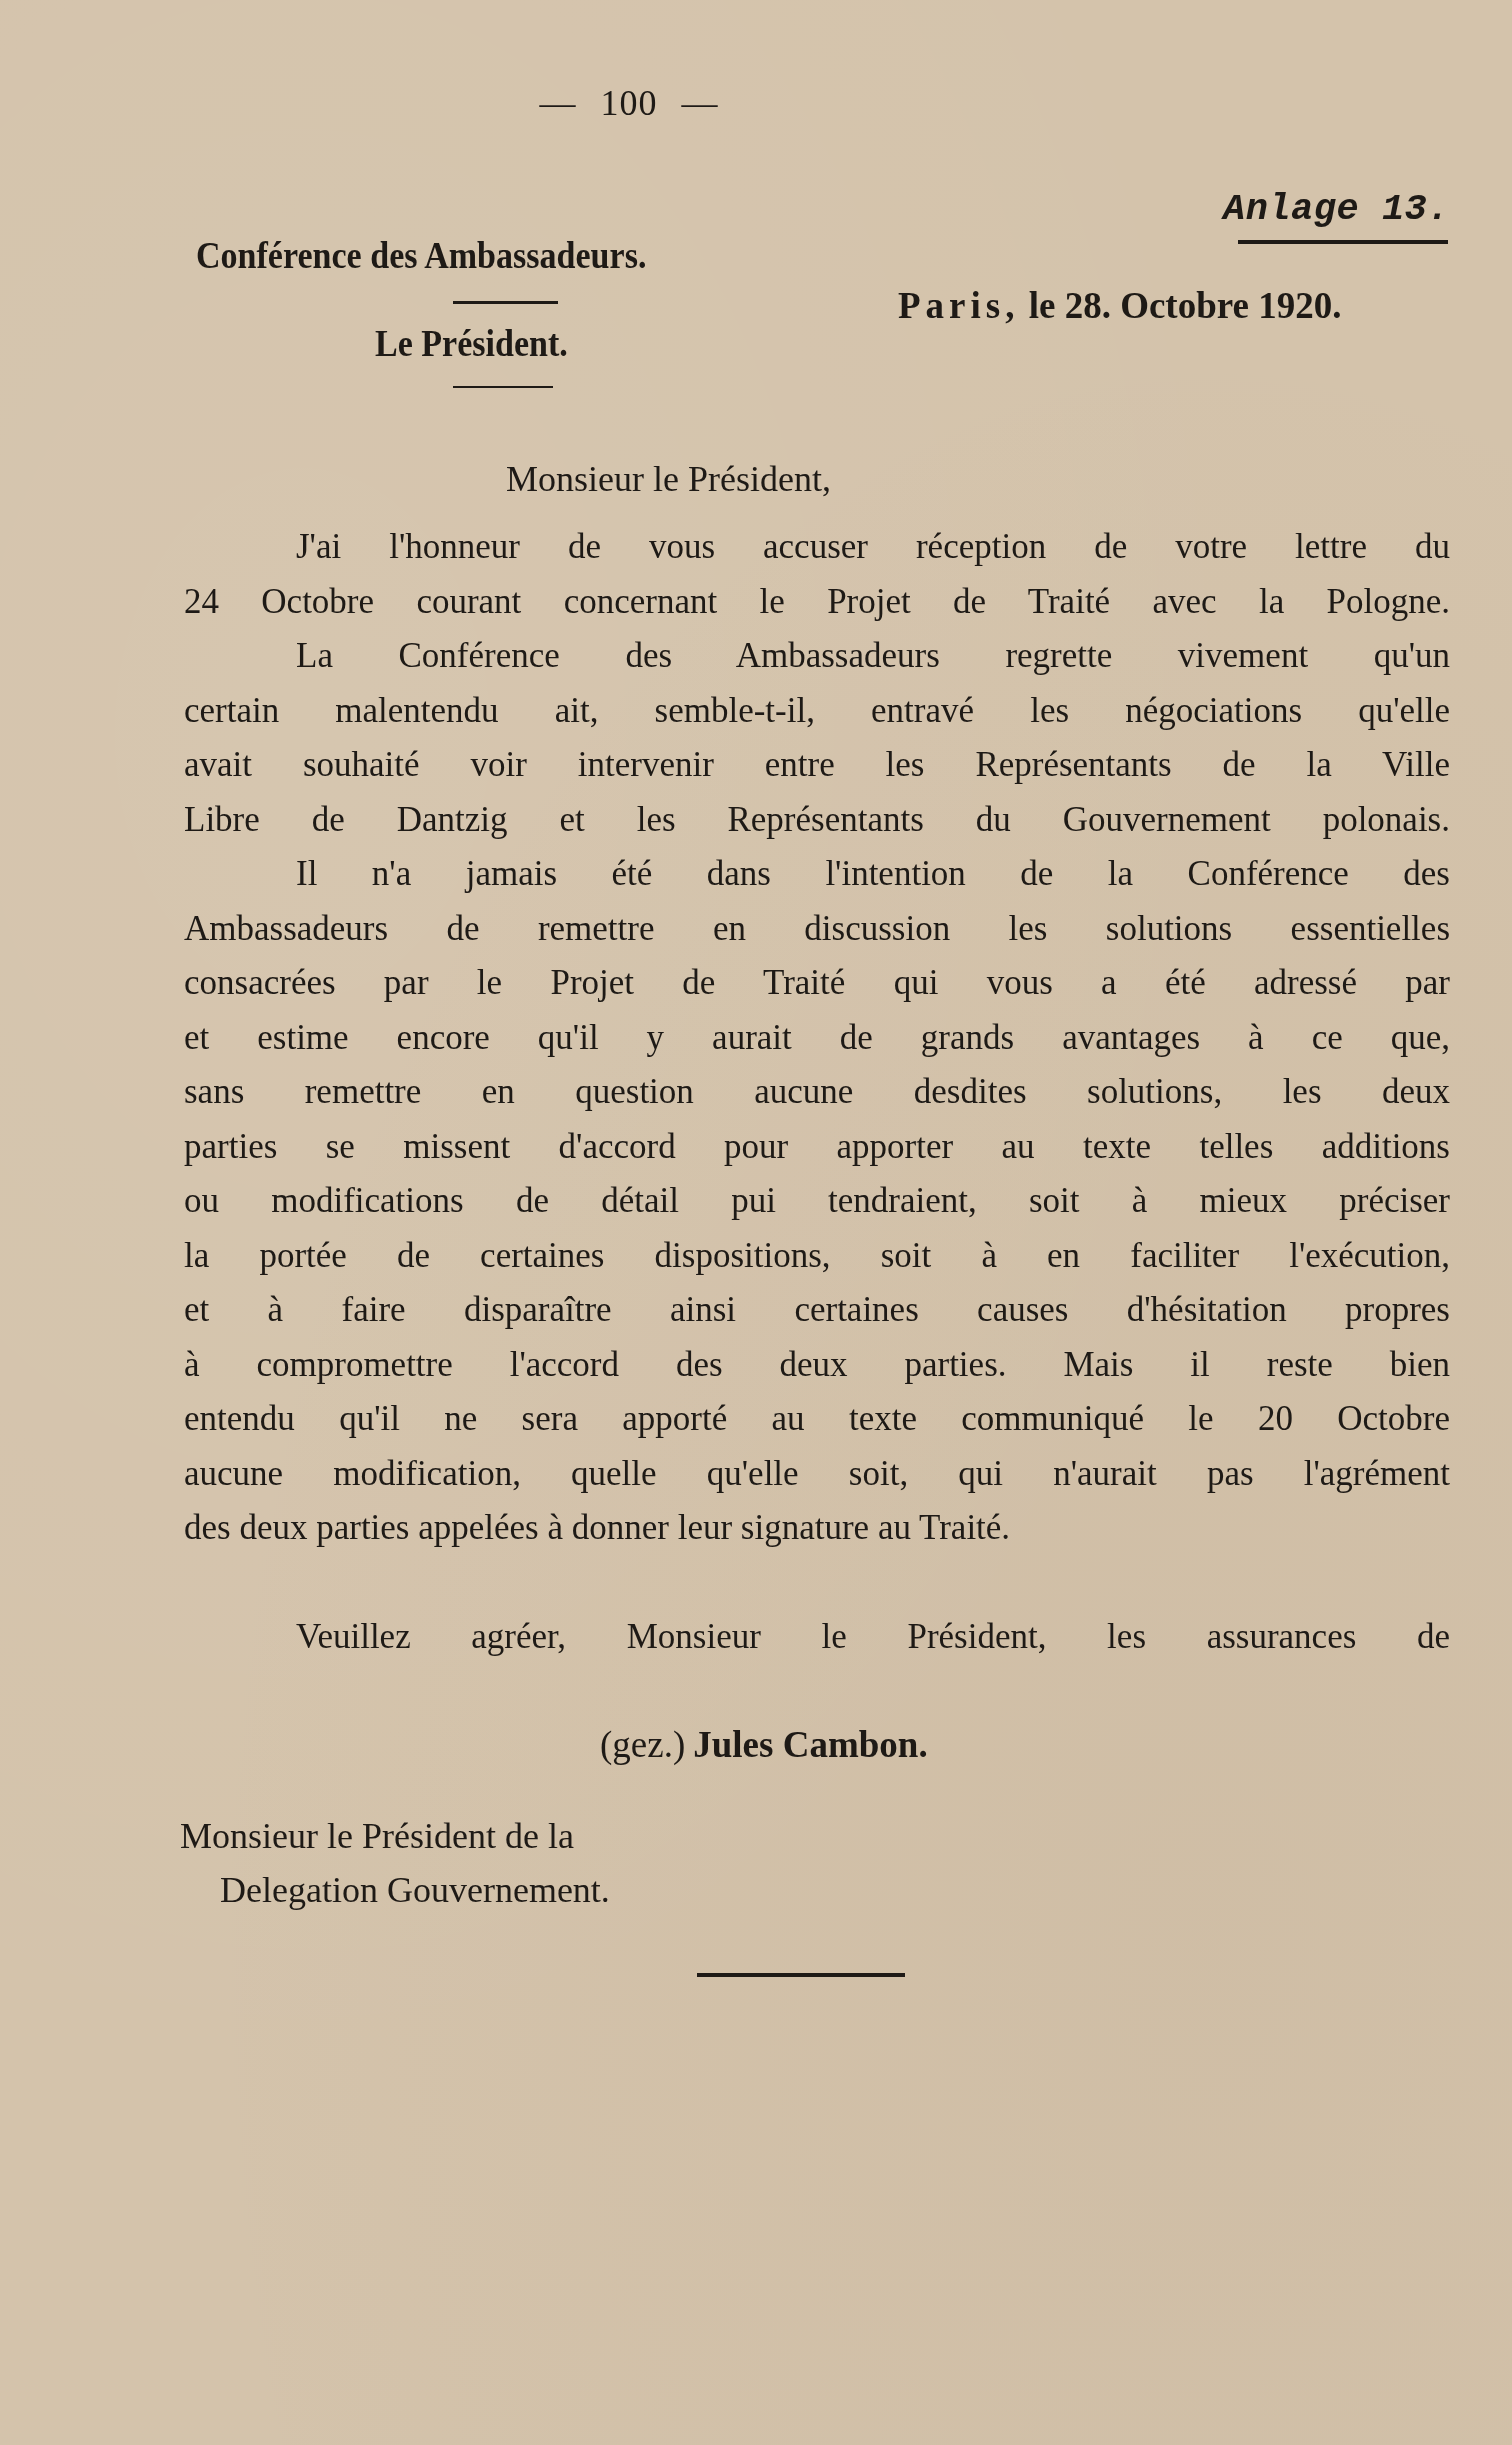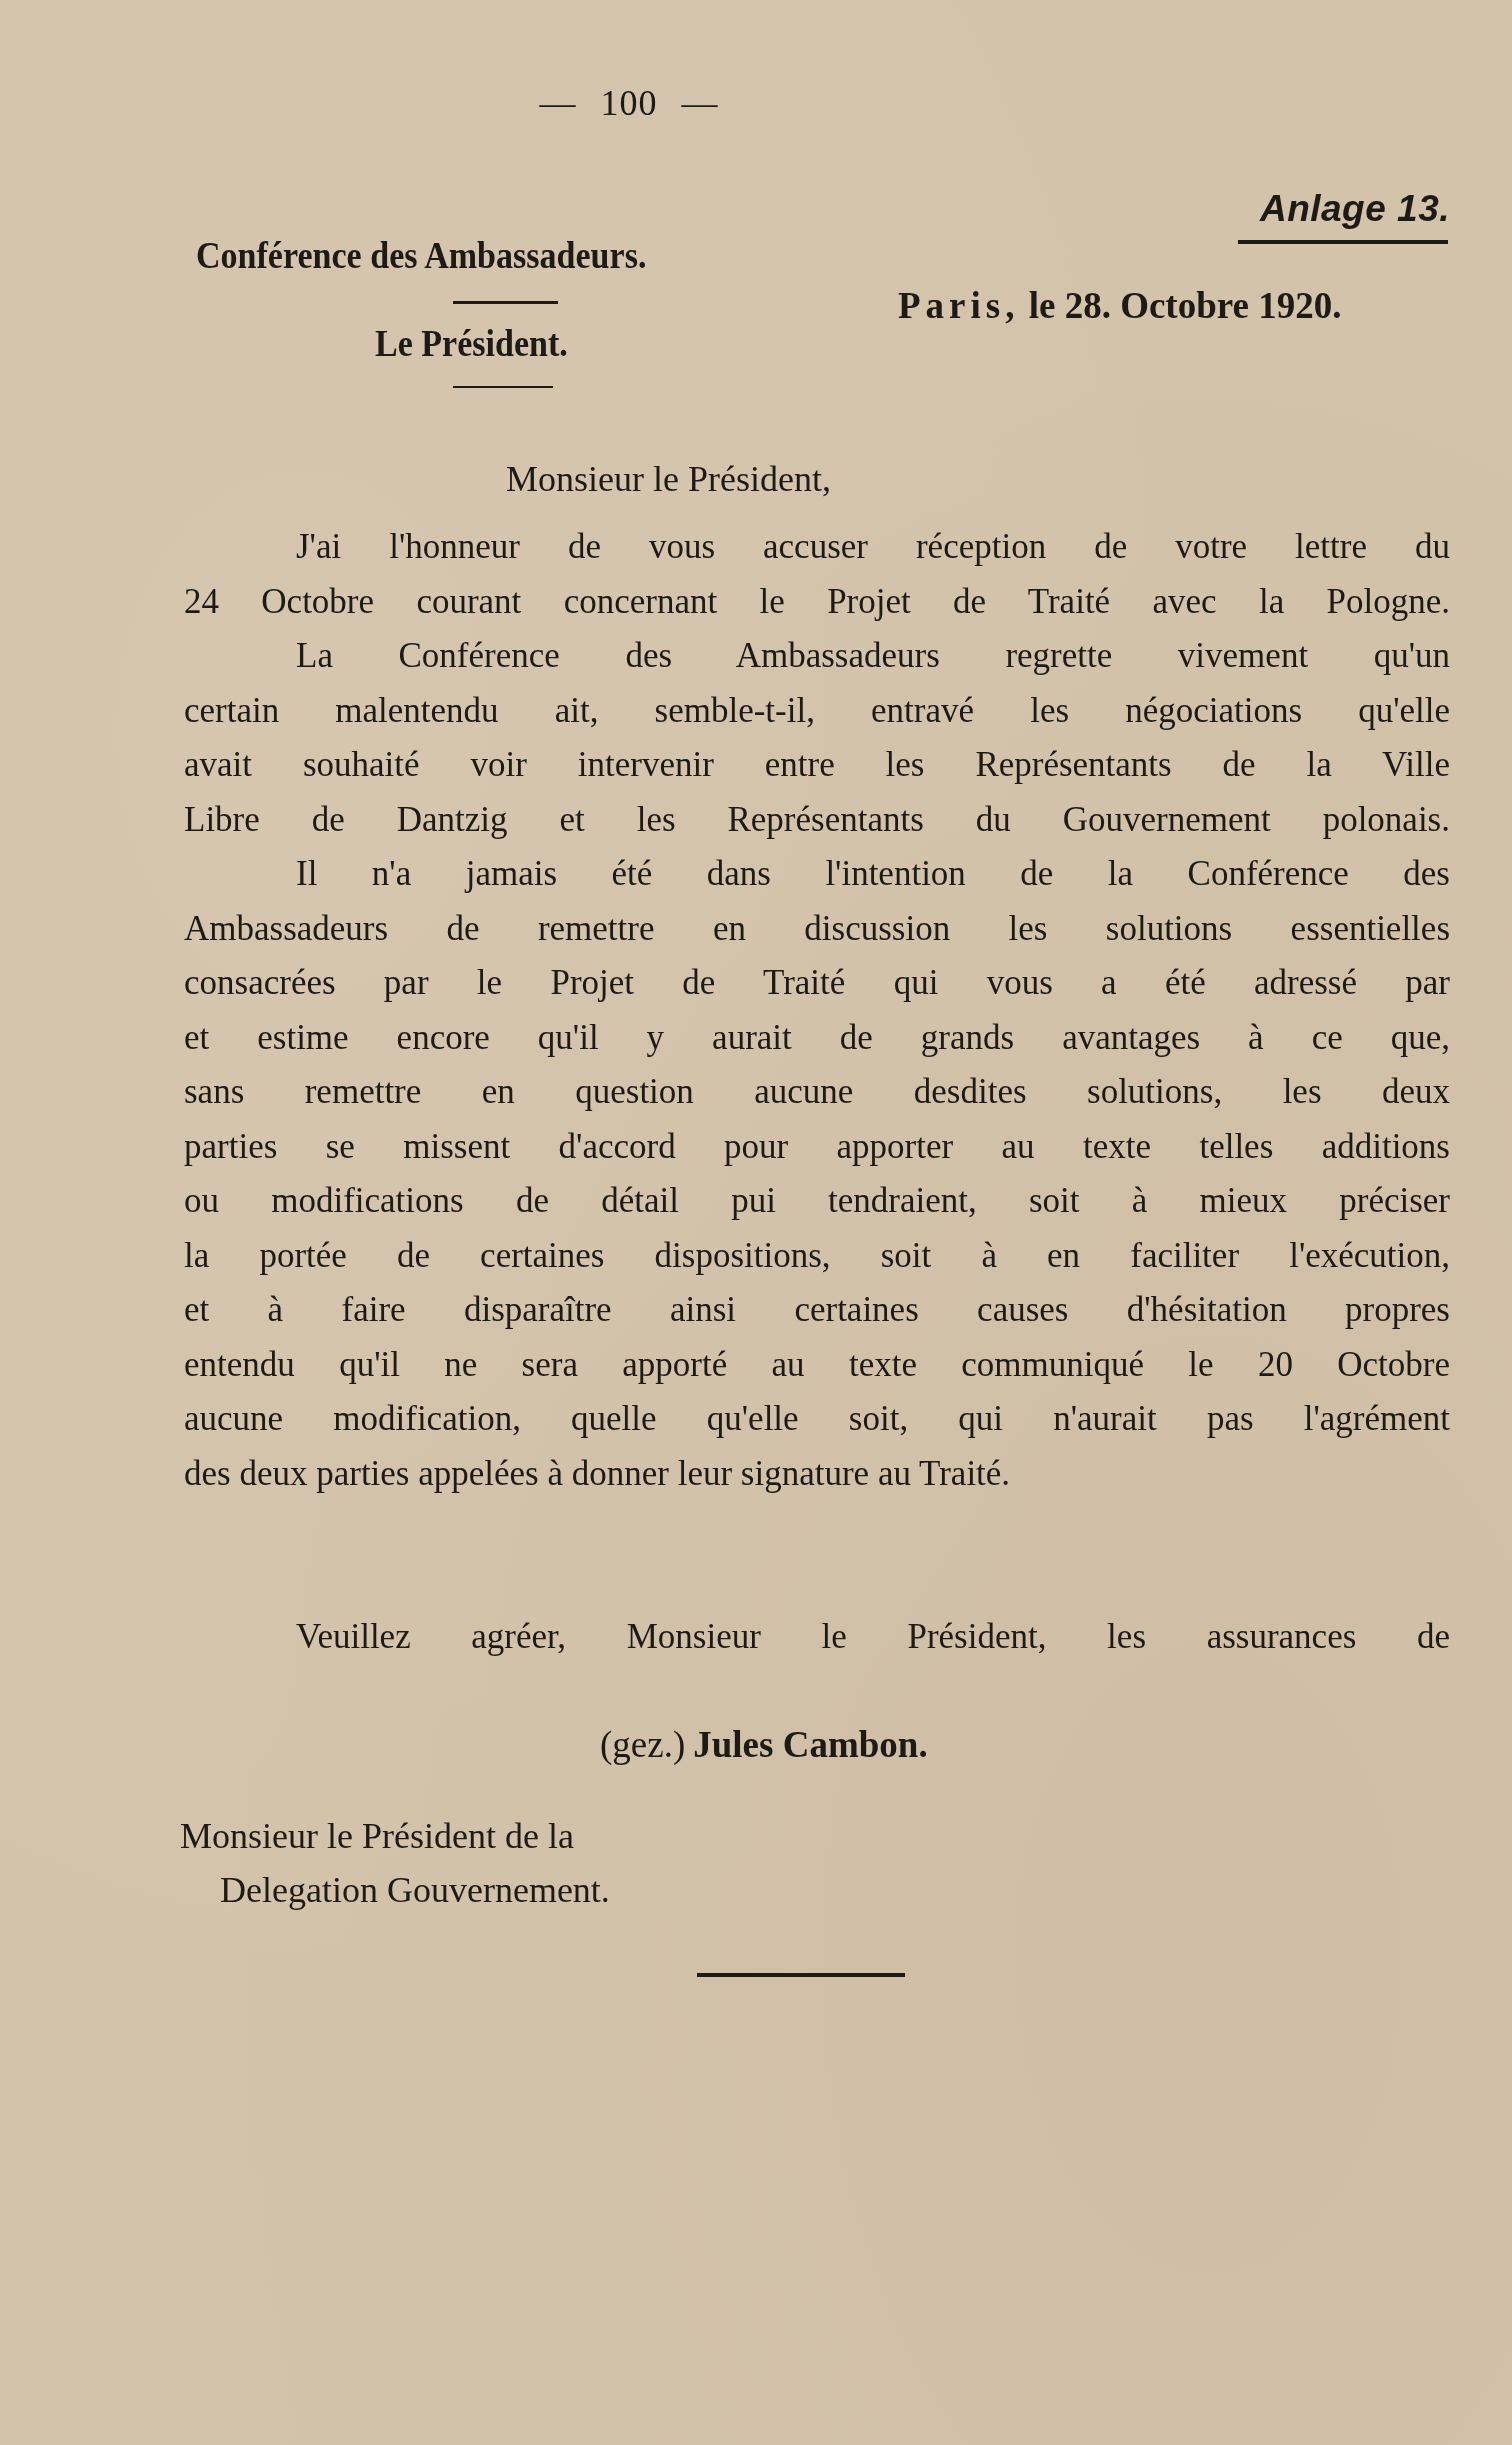--- a/index.html
+++ b/index.html
@@ -31,21 +31,21 @@
       left: 0; width: 1258px; top: 82px;
       text-align: center;
       font-size: 36px;
       font-family: "Liberation Serif", serif;
       letter-spacing: 1px;
     }
     .page-number .dash { display: inline-block; margin: 0 24px; }
 
     .annex {
       right: 62px; top: 188px;
-      font-family: Liberation Sans, sans-serif;
+      font-family: Liberation Mono, monospace;
       font-weight: bold;
       font-size: 37px;
       letter-spacing: 0.5px;
       font-style: italic;
     }
     .annex-rule {
       left: 1238px; top: 240px;
       width: 210px; height: 4px;
       background: #1e1a16;
     }
@@ -173,20 +173,21 @@
   <div class="body-text para-3">
     <span class="line indent">Il n'a jamais été dans l'intention de la Conférence des</span>
     <span class="line">Ambassadeurs de remettre en discussion les solutions essentielles</span>
     <span class="line">consacrées par le Projet de Traité qui vous a été adressé par</span>
     <span class="line">et estime encore qu'il y aurait de grands avantages à ce que,</span>
     <span class="line">sans remettre en question aucune desdites solutions, les deux</span>
     <span class="line">parties se missent d'accord pour apporter au texte telles additions</span>
     <span class="line">ou modifications de détail pui tendraient, soit à mieux préciser</span>
     <span class="line">la portée de certaines dispositions, soit à en faciliter l'exécution,</span>
     <span class="line">et à faire disparaître ainsi certaines causes d'hésitation propres</span>
+    <span class="line">à compromettre l'accord des deux parties. Mais il reste bien</span>
     <span class="line">entendu qu'il ne sera apporté au texte communiqué le 20 Octobre</span>
     <span class="line">aucune modification, quelle qu'elle soit, qui n'aurait pas l'agrément</span>
     <span class="line last">des deux parties appelées à donner leur signature au Traité.</span>
   </div>
 
   <div class="body-text para-4">
     <span class="line indent">Veuillez agréer, Monsieur le Président, les assurances de</span>
   </div>
 
   <div class="abs signature">

